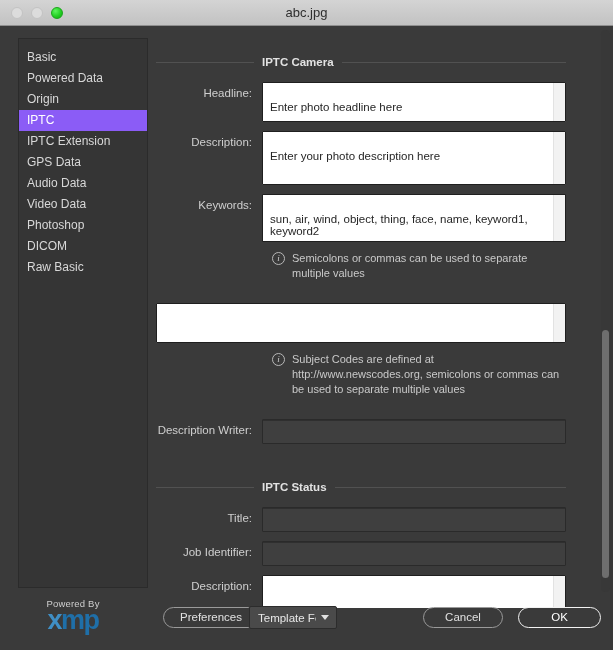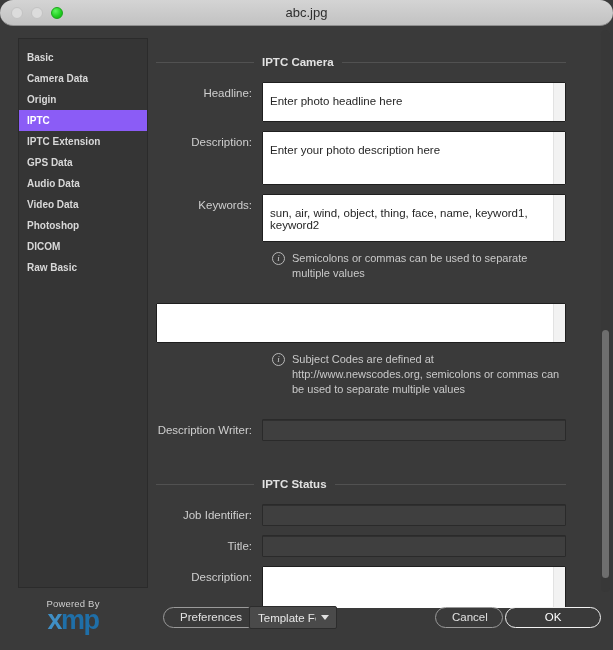--- a/index.html
+++ b/index.html
@@ -23,21 +23,20 @@
 
   
   .titlebar {
     position: relative;
     height: 26px;
     background: linear-gradient(to bottom, #d4d4d4 0%, #c2c2c2 100%);
     border-bottom: 1px solid #8f8f8f;
     display: flex;
     align-items: center;
     box-sizing: border-box;
-    border-radius: 13px;
   }
   .traffic {
     display: flex;
     gap: 8px;
     padding-left: 11px;
     align-items: center;
   }
   .dot {
     width: 12px;
     height: 12px;
@@ -76,25 +75,24 @@
     height: 550px;
     background: #353535;
     border: 1px solid #2b2b2b;
     box-sizing: border-box;
     overflow: hidden;
   }
   .side-item {
     height: 21px;
     line-height: 21px;
     padding-left: 8px;
-    font-size: 10px;
+    font-size: 12px;
     color: #d8d8d8;
     white-space: nowrap;
     box-sizing: border-box;
-    font-weight: bold;
   }
   .side-item.selected {
     background: #8b5cf6;
     color: #ffffff;
   }
   .side-list { padding-top: 8px; }
 
   
   .xmp-wrap {
     position: absolute;
@@ -176,21 +174,21 @@
     position: relative;
   }
   .input {
     width: 100%;
     box-sizing: border-box;
     background: #ffffff;
     border: 1px solid #1f1f1f;
     color: #262626;
     font-family: "Liberation Sans", sans-serif;
     font-size: 11.5px;
-    padding: 12px 16px 5px 7px;
+    padding: 18px 16px 5px 7px;
     outline: none;
     resize: none;
     display: block;
     border-radius: 1px;
   }
   .input.dark {
     background: #3f3f3f;
     border: 1px solid #2a2a2a;
     color: #dcdcdc;
     box-shadow: inset 0 1px 0 rgba(0,0,0,.25);
@@ -319,27 +317,27 @@
     border-left: 4px solid transparent;
     border-right: 4px solid transparent;
     border-top: 5px solid #e0e0e0;
     margin-left: 5px;
     flex: 0 0 auto;
   }
   .btn-cancel {
     position: absolute;
     right: 110px;
     bottom: 22px;
-    width: 68px;
+    width: 80px;
   }
   .btn-ok {
     position: absolute;
     right: 12px;
     bottom: 22px;
-    width: 96px;
+    width: 83px;
   }
 </style>
 </head>
 <body>
 
 <div class="window">
 
   <div class="titlebar">
     <div class="traffic">
       <span class="dot inactive"></span>
@@ -347,21 +345,21 @@
       <span class="dot green"></span>
     </div>
     <div class="title-text">abc.jpg</div>
   </div>
 
   <div class="content">
 
     <div class="sidebar">
       <div class="side-list">
         <div class="side-item">Basic</div>
-        <div class="side-item">Camera Data</div>
+        <div class="side-item">Powered Data</div>
         <div class="side-item">Origin</div>
         <div class="side-item selected">IPTC</div>
         <div class="side-item">IPTC Extension</div>
         <div class="side-item">GPS Data</div>
         <div class="side-item">Audio Data</div>
         <div class="side-item">Video Data</div>
         <div class="side-item">Photoshop</div>
         <div class="side-item">DICOM</div>
         <div class="side-item">Raw Basic</div>
       </div>
@@ -435,28 +433,28 @@
 
         <div class="spacer-10"></div>
 
         <div class="section">
           <span class="rule short"></span>
           <span class="sec-label">IPTC Status</span>
           <span class="rule"></span>
         </div>
 
         <div class="row">
+          <div class="lbl">Title:</div>
+          <div class="field">
+            <input class="input dark h1" type="text" value="" style="">
+          </div>
+        </div>
+
+        <div class="row">
           <div class="lbl">Job Identifier:</div>
-          <div class="field">
-            <input class="input dark h1" type="text" value="" style="">
-          </div>
-        </div>
-
-        <div class="row">
-          <div class="lbl">Title:</div>
           <div class="field">
             <input class="input dark h1" type="text" value="" style="">
           </div>
         </div>
 
         <div class="row">
           <div class="lbl">Description:</div>
           <div class="field">
             <textarea class="input h54" style=""></textarea>
             <span class="gutter"></span>

